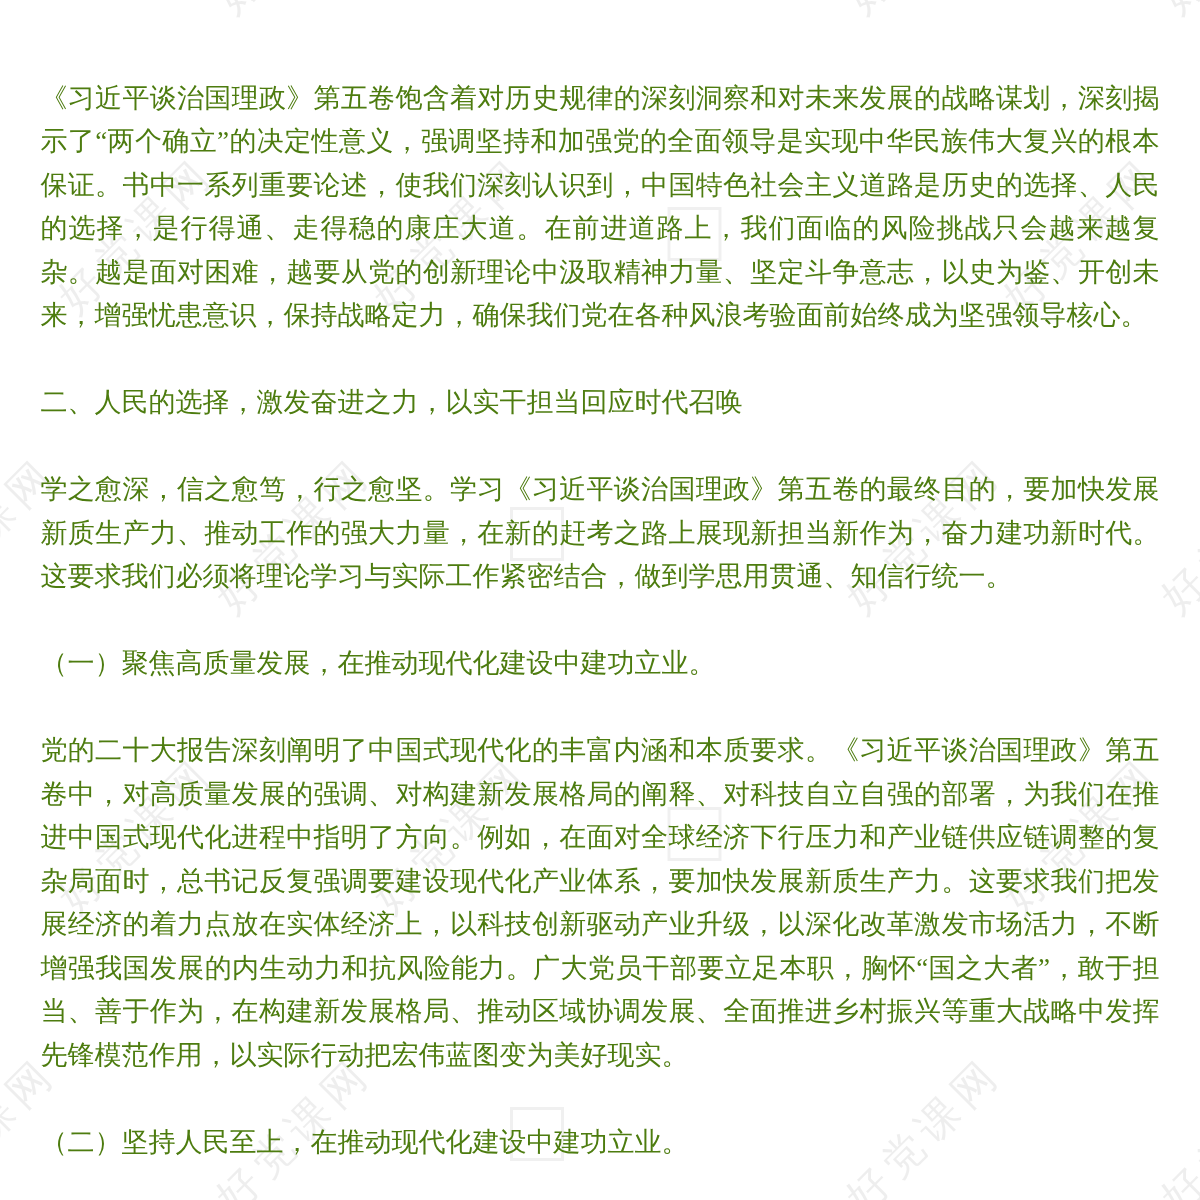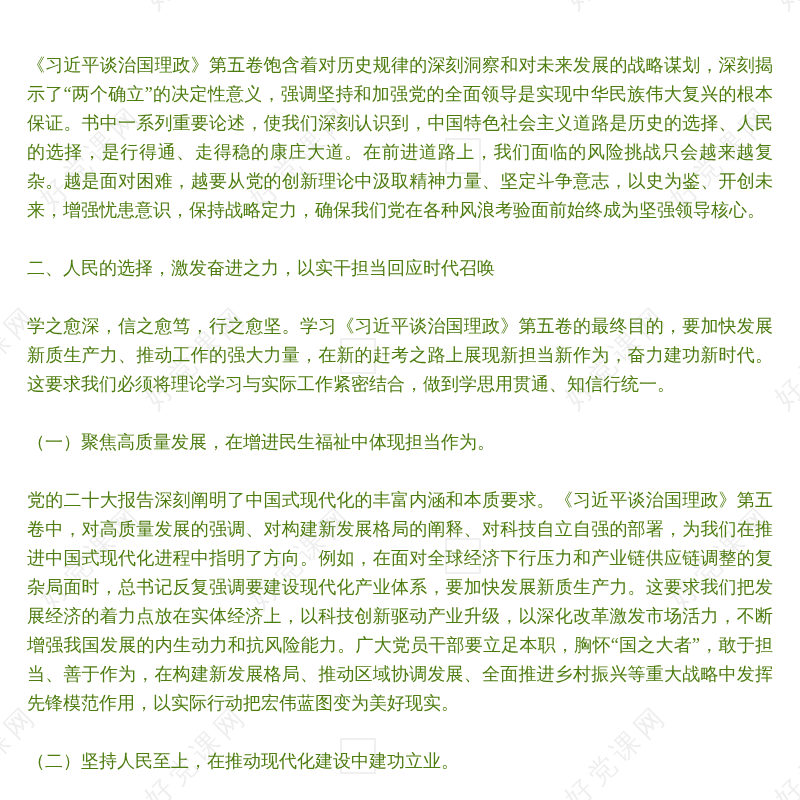--- a/index.html
+++ b/index.html
@@ -131,17 +131,17 @@
         <span class="wm-text" style="color: rgba(0, 0, 0, 0.067);">好党课网</span>
       </div>
       <div class="wm-tile" style="left: 760px; top: 738px;">
         <span class="wm-text" style="color: rgba(0, 0, 0, 0.067);">好党课网</span>
       </div>
     </div>
   <div class="content">
     <p class="body-para">《习近平谈治国理政》第五卷饱含着对历史规律的深刻洞察和对未来发展的战略谋划，深刻揭示了“两个确立”的决定性意义，强调坚持和加强党的全面领导是实现中华民族伟大复兴的根本保证。书中一系列重要论述，使我们深刻认识到，中国特色社会主义道路是历史的选择、人民的选择，是行得通、走得稳的康庄大道。在前进道路上，我们面临的风险挑战只会越来越复杂。越是面对困难，越要从党的创新理论中汲取精神力量、坚定斗争意志，以史为鉴、开创未来，增强忧患意识，保持战略定力，确保我们党在各种风浪考验面前始终成为坚强领导核心。</p>
     <p class="heading">二、人民的选择，激发奋进之力，以实干担当回应时代召唤</p>
     <p class="body-para">学之愈深，信之愈笃，行之愈坚。学习《习近平谈治国理政》第五卷的最终目的，要加快发展新质生产力、推动工作的强大力量，在新的赶考之路上展现新担当新作为，奋力建功新时代。这要求我们必须将理论学习与实际工作紧密结合，做到学思用贯通、知信行统一。</p>
-    <p class="subheading">（一）聚焦高质量发展，在增进民生福祉中体现担当作为。</p>
+    <p class="subheading">（一）聚焦高质量发展，在推动现代化建设中建功立业。</p>
     <p class="body-para">党的二十大报告深刻阐明了中国式现代化的丰富内涵和本质要求。《习近平谈治国理政》第五卷中，对高质量发展的强调、对构建新发展格局的阐释、对科技自立自强的部署，为我们在推进中国式现代化进程中指明了方向。例如，在面对全球经济下行压力和产业链供应链调整的复杂局面时，总书记反复强调要建设现代化产业体系，要加快发展新质生产力。这要求我们把发展经济的着力点放在实体经济上，以科技创新驱动产业升级，以深化改革激发市场活力，不断增强我国发展的内生动力和抗风险能力。广大党员干部要立足本职，胸怀“国之大者”，敢于担当、善于作为，在构建新发展格局、推动区域协调发展、全面推进乡村振兴等重大战略中发挥先锋模范作用，以实际行动把宏伟蓝图变为美好现实。</p>
     <p class="subheading">（二）坚持人民至上，在推动现代化建设中建功立业。</p>
   </div>
 </div>
 
 </body></html>

